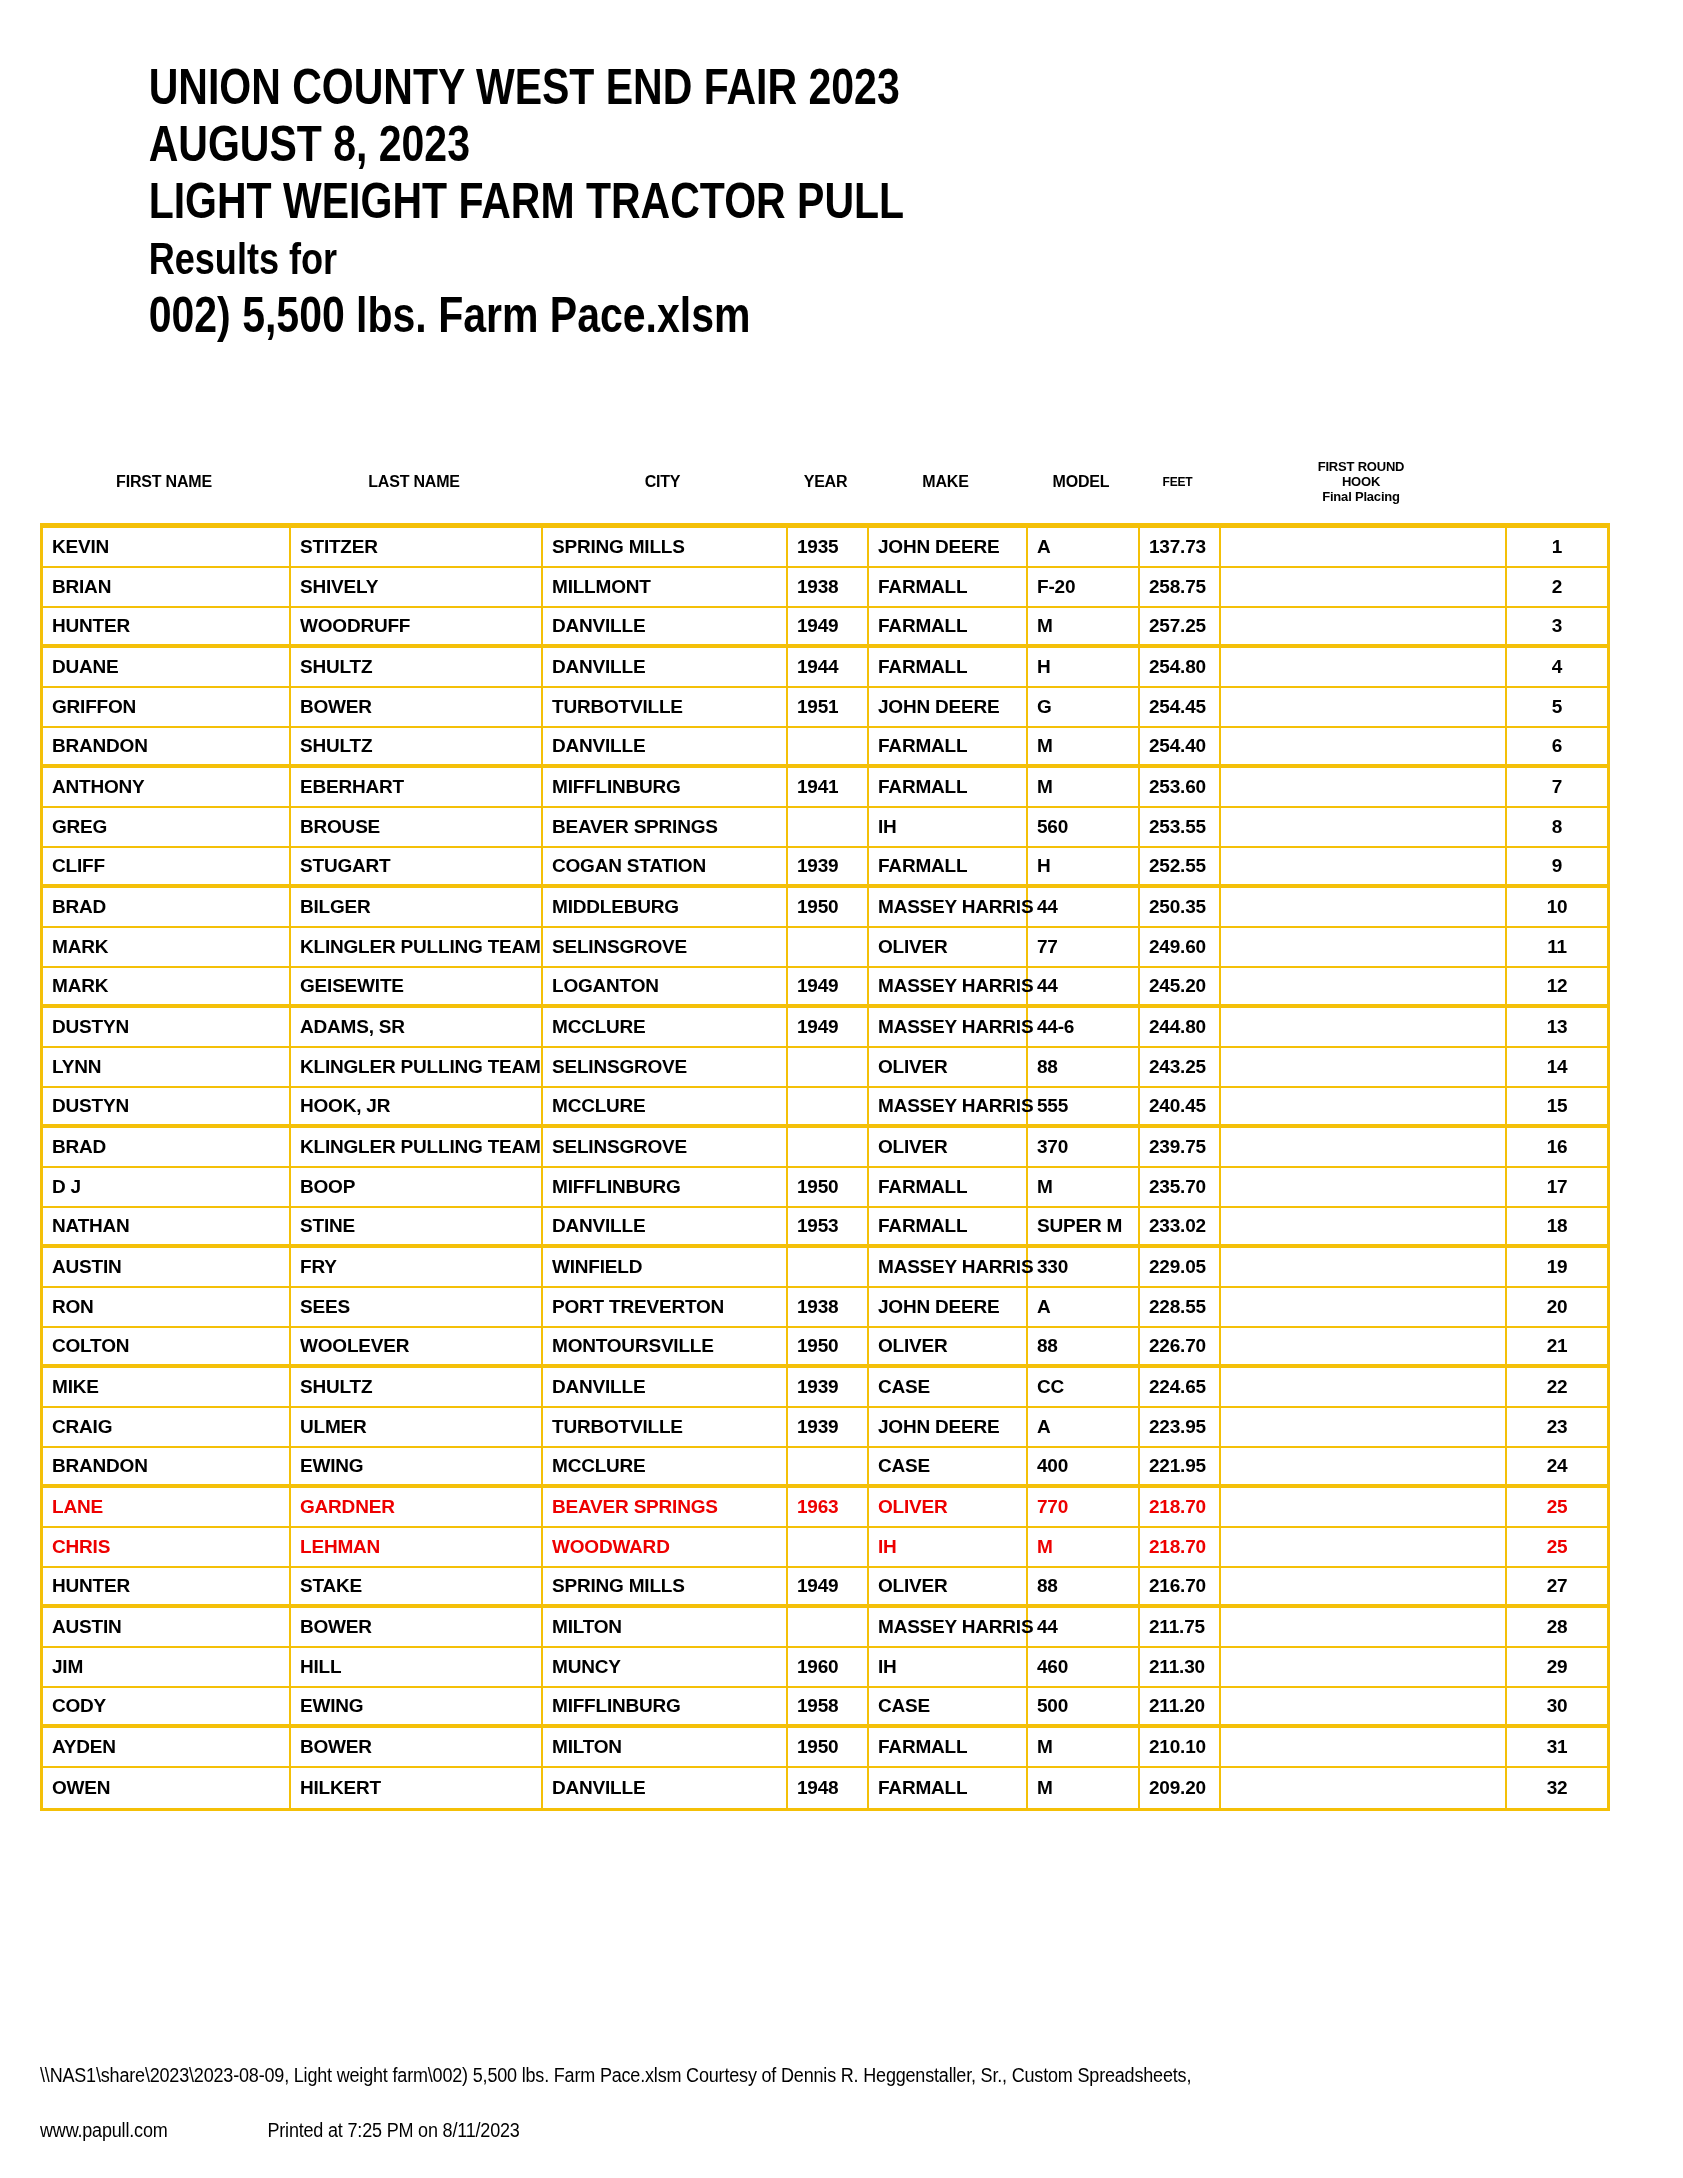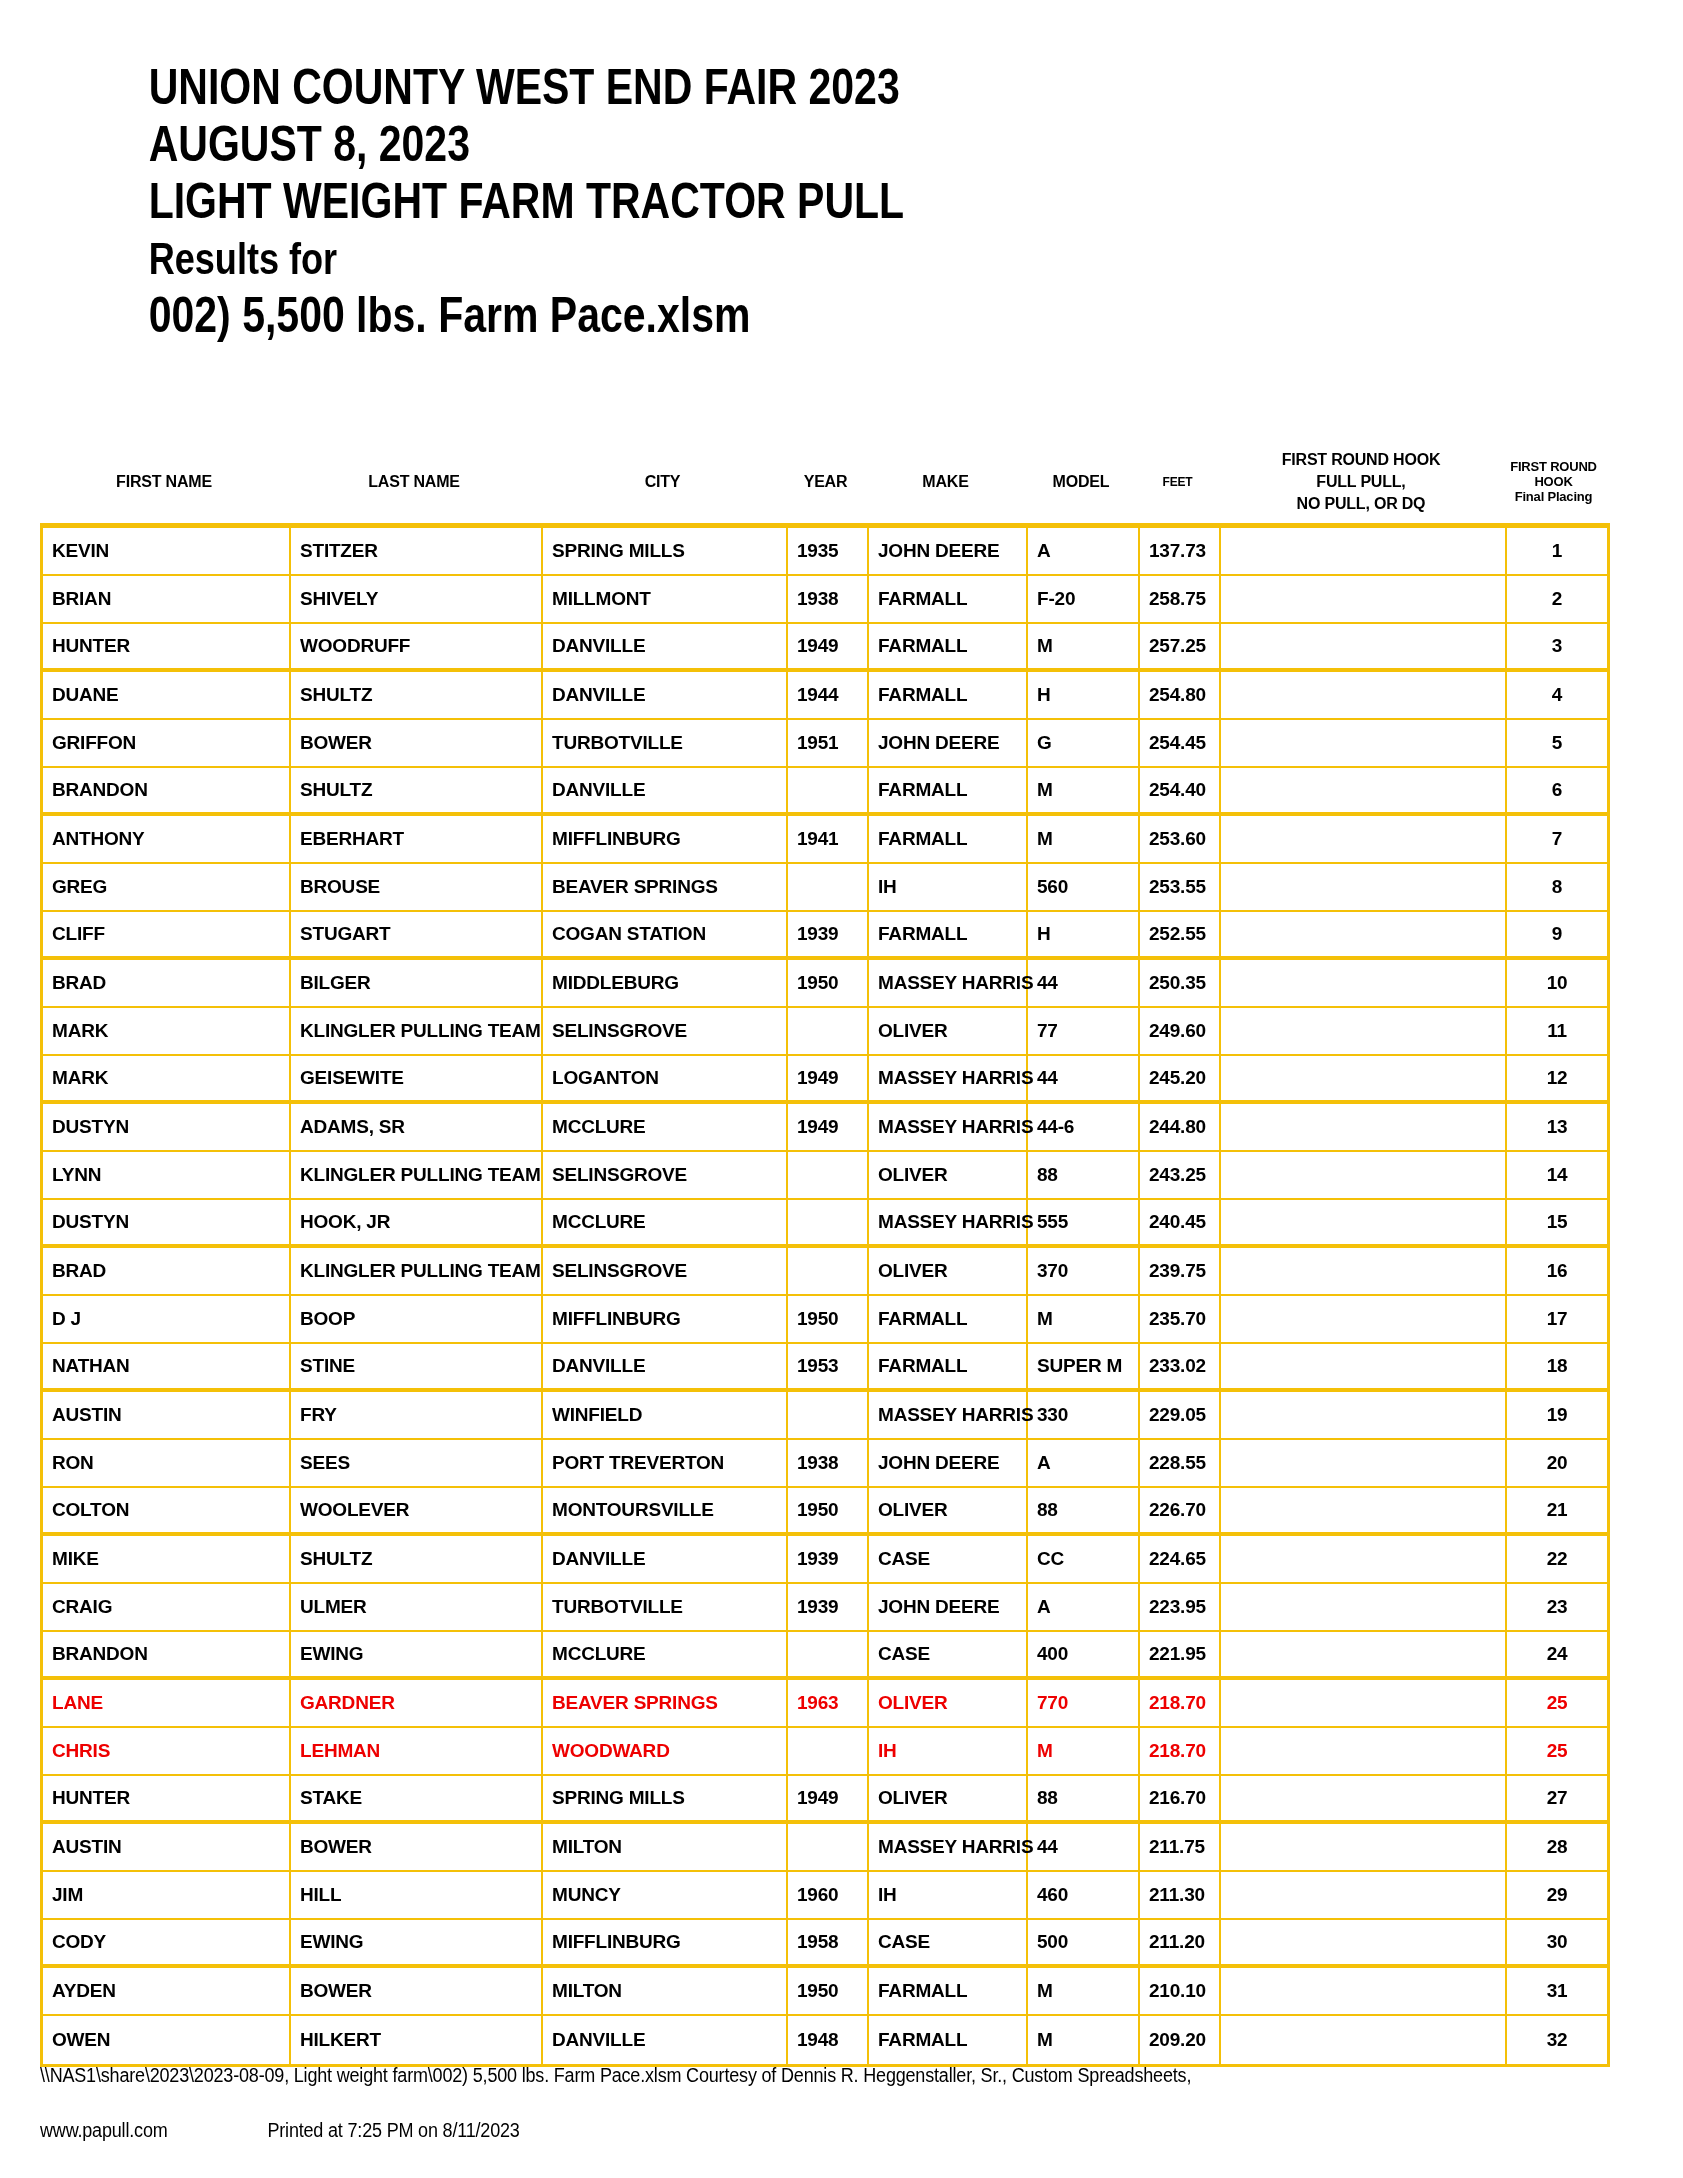--- a/index.html
+++ b/index.html
@@ -43,21 +43,21 @@
 
   
   .gridwrap{
     position:absolute;left:40px;top:523px;width:1564px;
     border:3px solid var(--gold);
     border-top-width:5px;
   }
   .row{
     display:grid;
     grid-template-columns:248px 252px 245px 81px 159px 112px 81px 286px auto;
-    height:48px;
+    height:40px;
   }
   .cell{
     box-sizing:border-box;
     border-right:2px solid var(--gold);
     border-bottom:2px solid var(--gold);
     display:flex;align-items:center;
     padding-left:9px;
     font-weight:bold;font-size:19px;letter-spacing:-0.2px;
     white-space:nowrap;
   }
@@ -105,25 +105,20 @@
     </div>
     <div class="hcell hcol4">
       <div>MAKE</div>
     </div>
     <div class="hcell hcol5">
       <div>MODEL</div>
     </div>
     <div class="hcell hcol6">
       <div>FEET</div>
     </div>
-    <div class="hcell hcol7">
-      <div>FIRST ROUND HOOK</div>
-      <div>FULL PULL,</div>
-      <div>NO PULL, OR DQ</div>
-    </div>
     <div class="hcell hcol8">
       <div>FIRST ROUND</div>
       <div>HOOK</div>
       <div>Final Placing</div>
     </div>
   </div>
 
 <div class="gridwrap">
     <div class="row">
       <div class="cell c-first">KEVIN</div>

